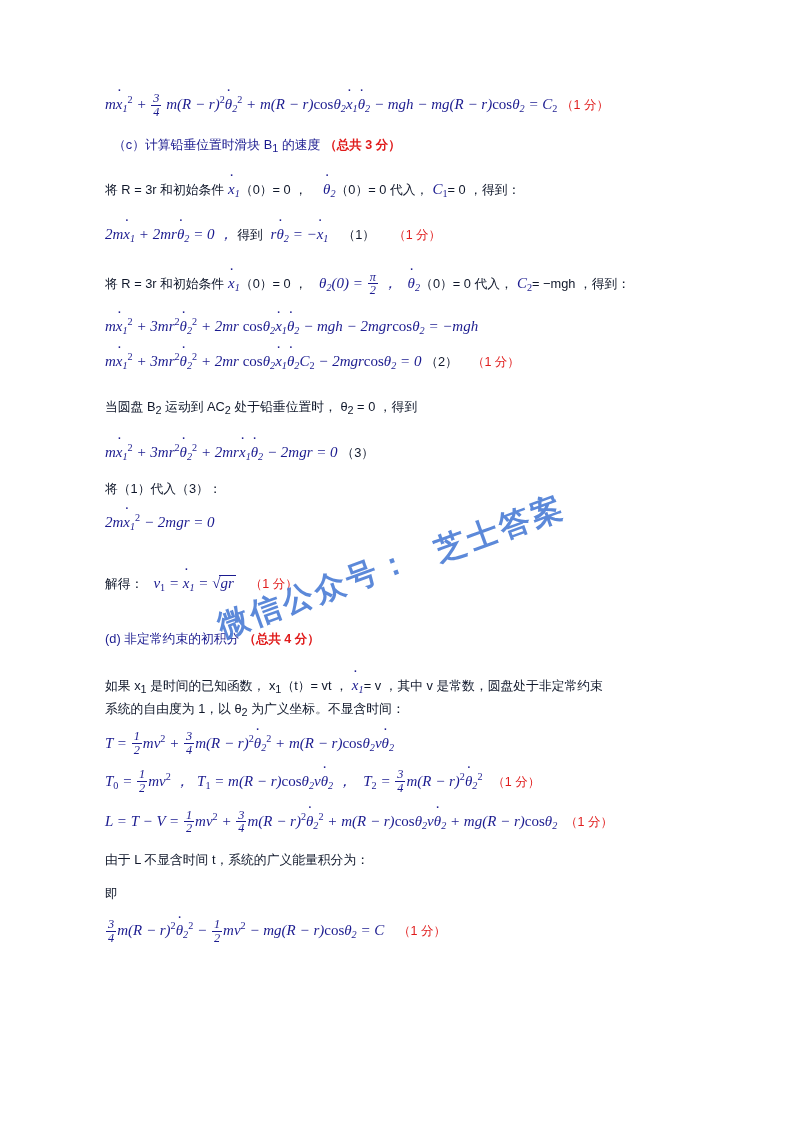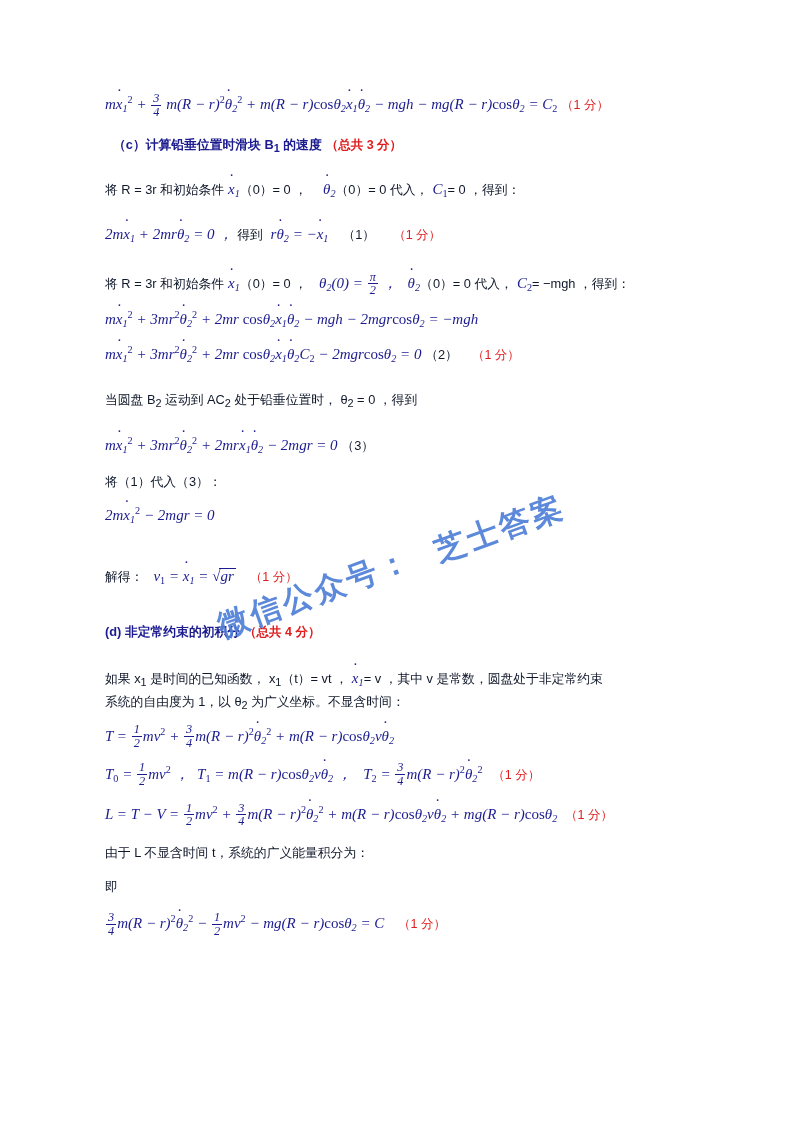--- a/index.html
+++ b/index.html
@@ -44,21 +44,21 @@
     font-family: "Liberation Sans", sans-serif;
     font-style: normal;
     font-size: 12.8px;
     color: #0f172a;
   }
   .cnb {
     font-family: "Liberation Sans", sans-serif;
     font-style: normal;
     font-size: 12.8px;
     color: #1b1b8f;
-    font-weight: bold;
+    font-weight: normal;
   }
   .sub {
     font-size: 0.68em;
     vertical-align: -0.32em;
     font-style: italic;
   }
   .subn {
     font-size: 0.68em;
     vertical-align: -0.32em;
     font-style: normal;
@@ -154,21 +154,21 @@
     </div>
 
     <div class="line" style="margin-top:26px">
       <span class="cn">将 R = 3r 和初始条件</span>
       <span class="math"><span class="dotv">x</span><span class="sub">1</span></span><span class="cn">（0）= 0 ，</span>
       <span class="math" style="margin-left:8px">θ<span class="sub">2</span>(0) = <span class="frac"><span class="num">π</span><span class="den">2</span></span> ，</span>
       <span class="math" style="margin-left:6px"><span class="dotv">θ</span><span class="sub">2</span></span><span class="cn">（0）= 0 代入，</span>
       <span class="math">C<span class="subn">2</span></span><span class="cn">= −mgh ，得到：</span>
     </div>
 
-    <div class="line" style="margin-top:13px">
+    <div class="line" style="margin-top:20px">
       <span class="math">
         m<span class="dotv">x</span><span class="sub">1</span><span class="sup">2</span> + 3mr<span class="sup">2</span><span class="dotv">θ</span><span class="sub">2</span><span class="sup">2</span>
         + 2mr <span class="up">cos</span>θ<span class="sub">2</span><span class="dotv">x</span><span class="sub">1</span><span class="dotv">θ</span><span class="sub">2</span>
         − mgh − 2mgr<span class="up">cos</span>θ<span class="sub">2</span> = −mgh
       </span>
     </div>
 
 
     <div class="line" style="margin-top:16px">
       <span class="math">

